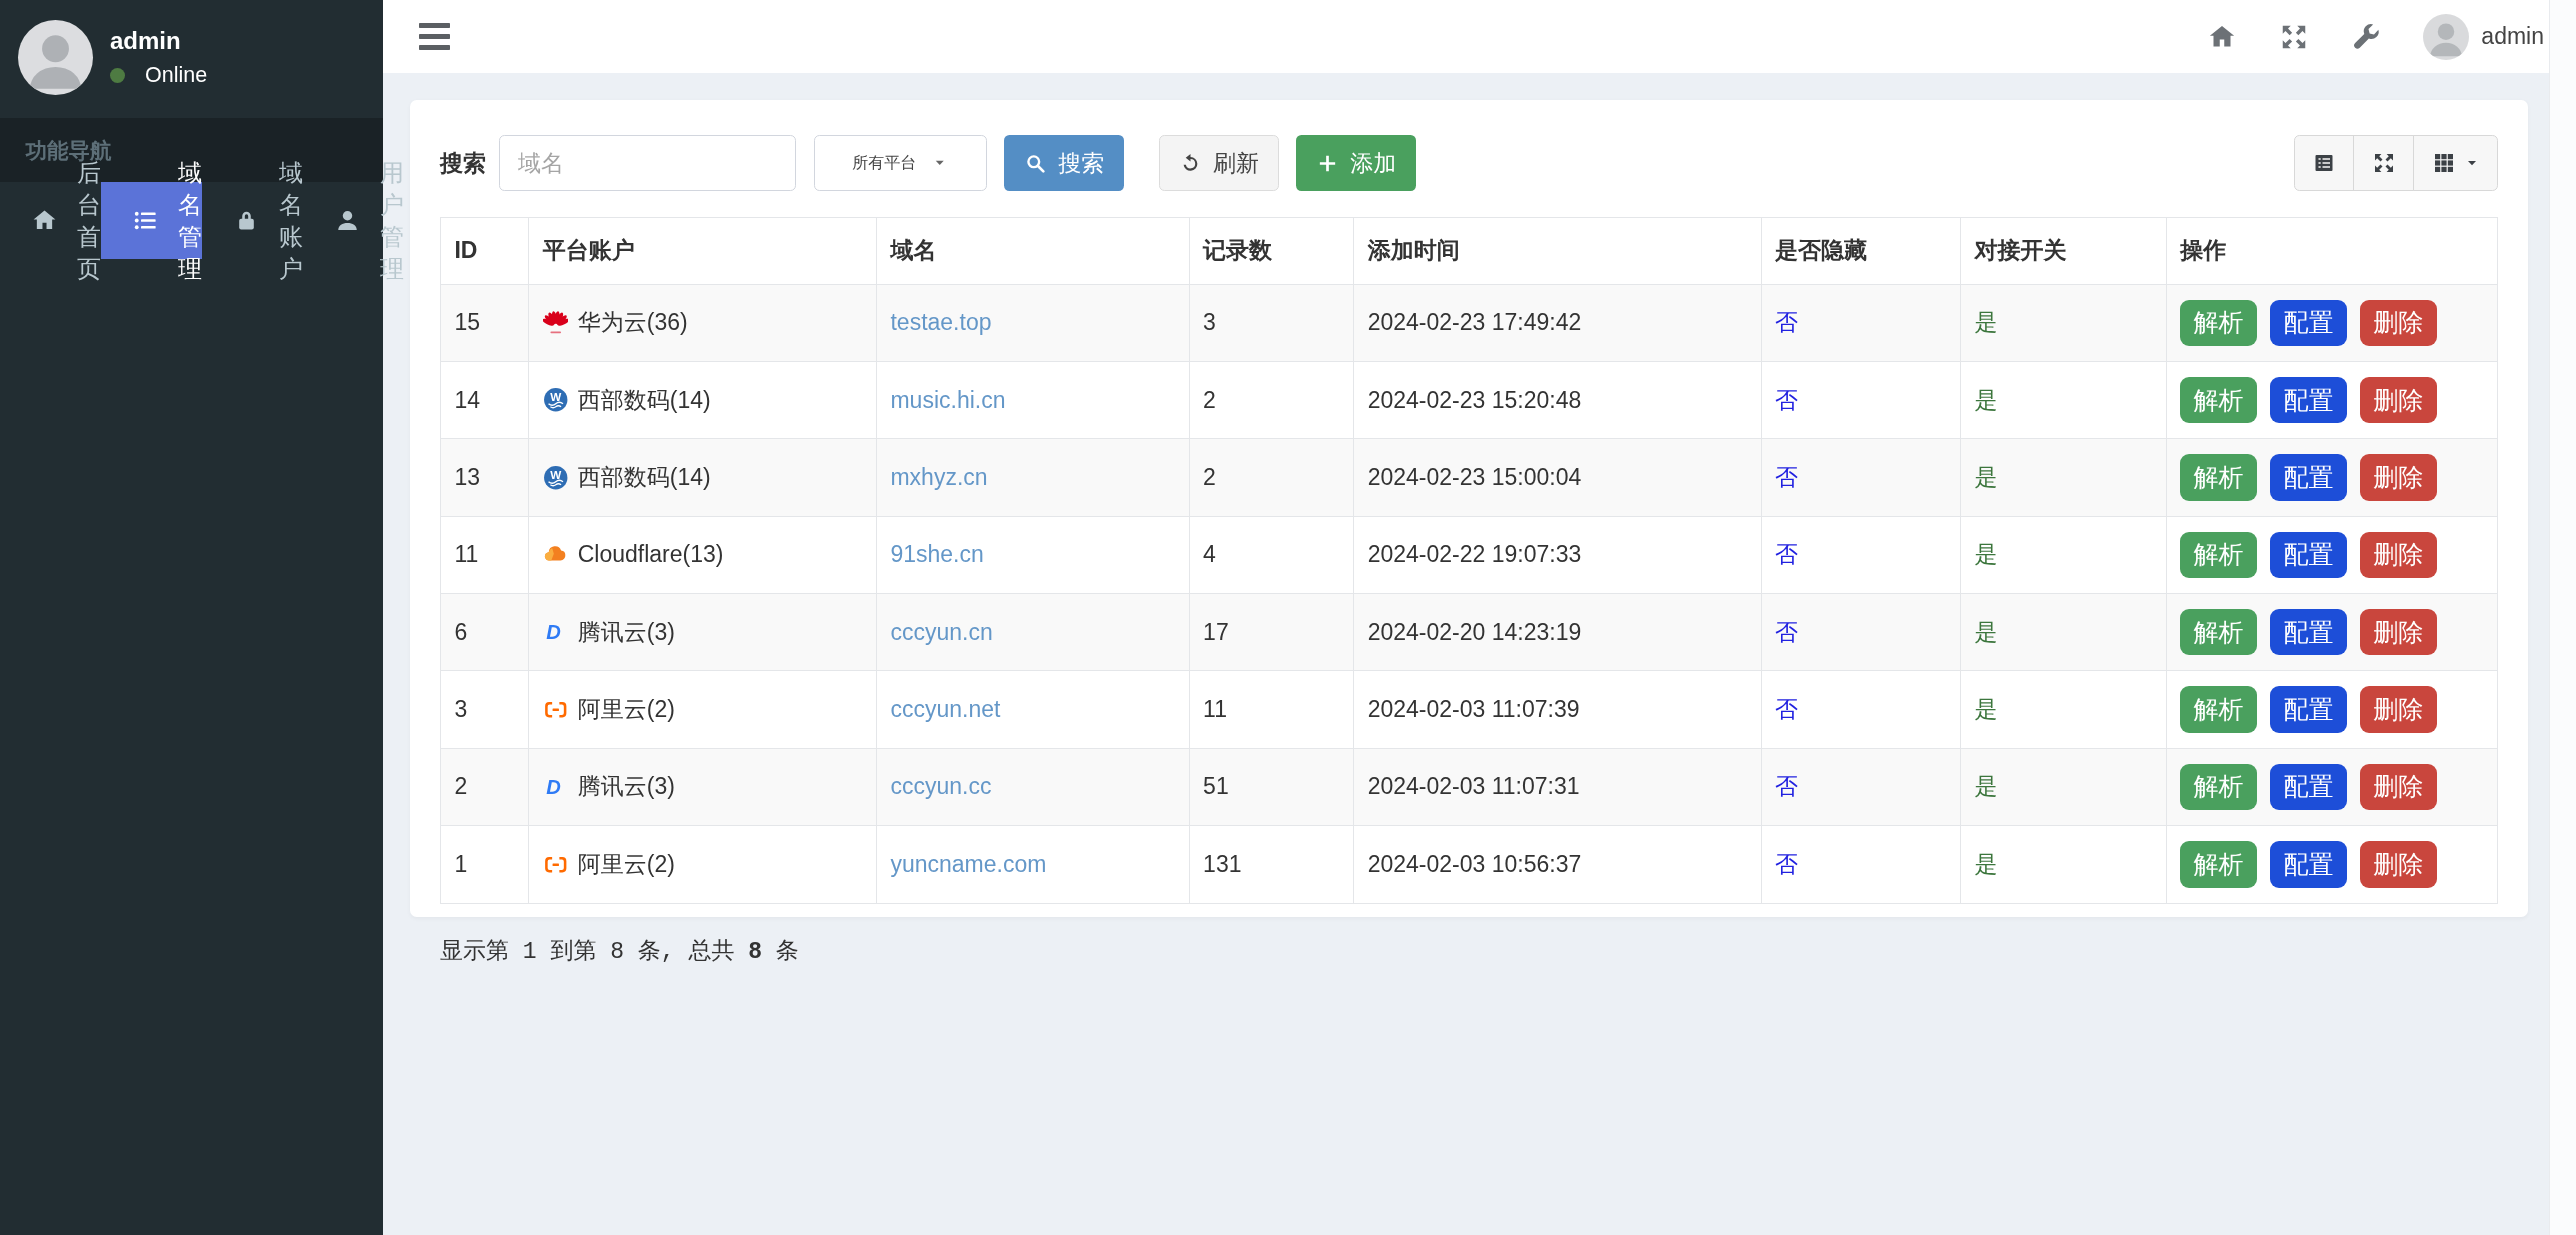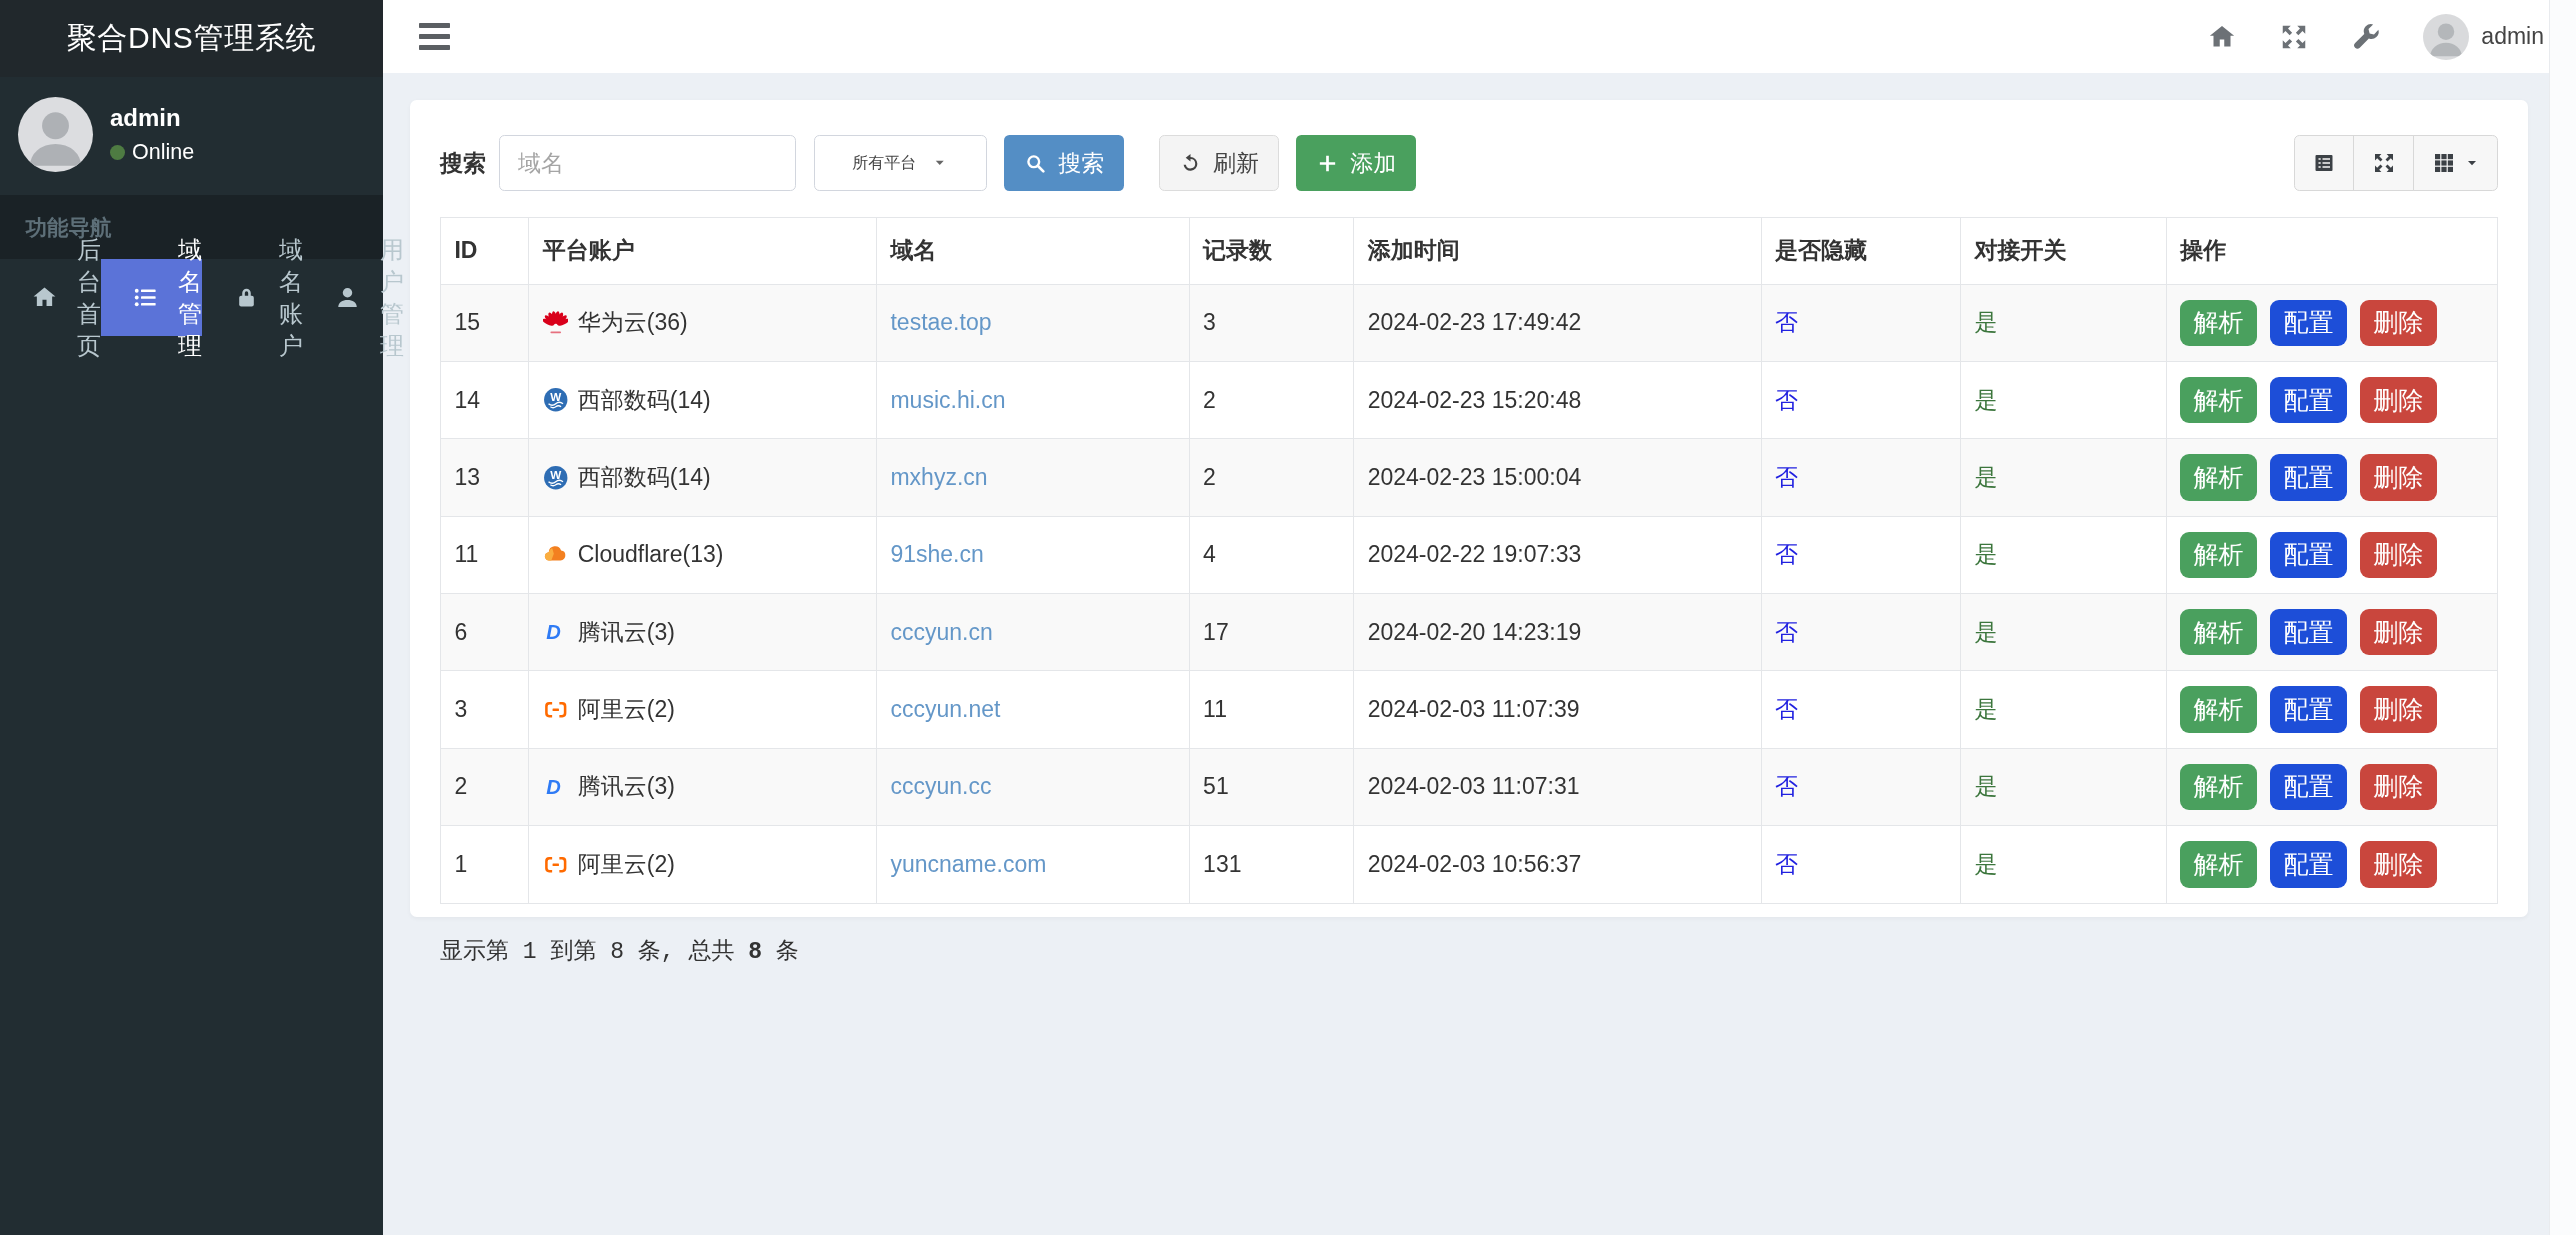--- a/index.html
+++ b/index.html
@@ -13,21 +13,21 @@
   .layout { display:flex; width:100%; height:100%; }
 
   
   .sidebar { flex:0 0 383px; width:383px; background:#222d32; display:flex; flex-direction:column; }
   .logo { height:77px; background:#21282c; color:#fff; font-size:30px; display:flex; align-items:center; justify-content:center; letter-spacing:0.7px; }
   .user-panel { display:flex; align-items:center; gap:17.5px; padding:20px 17.5px 23px 17.5px; }
   .avatar-lg { width:75px; height:75px; border-radius:50%; background:#dcdde0; overflow:hidden; flex:0 0 75px; }
   .avatar-lg svg { width:100%; height:100%; }
   .user-meta { display:flex; flex-direction:column; gap:8px; }
   .user-name { font-size:24px; font-weight:bold; color:#fff; }
-  .user-status { font-size:21.5px; color:#fff; display:flex; align-items:center; gap:7px;justify-content:flex-end; }
+  .user-status { font-size:21.5px; color:#fff; display:flex; align-items:center; gap:20px;justify-content:flex-end; }
   .dot { width:15px; height:15px; border-radius:50%; background:#4e7b42; }
   .nav-header { background:#1a2226; color:#5d6f78; font-size:21.5px; padding:17.5px 0 17.5px 25.5px;font-weight:bold; }
   .nav { display:flex; flex-direction:row; }
   .nav-item { height:77px; display:flex; align-items:center; padding-left:31px; gap:19px; color:#b8c7ce; font-size:24px; cursor:pointer; }
   .nav-item svg { width:27px; height:27px; fill:currentColor; flex:0 0 27px; }
   .nav-item.active { background:#5b73d8; color:#fff; }
 
   
   .main { flex:1; display:flex; flex-direction:column; min-width:0; }
   .topbar { height:73px; background:#fff; display:flex; align-items:center; padding:0 32px; flex:0 0 73px; }
@@ -86,21 +86,20 @@
 
   
   .scroll-strip { position:fixed; top:0; right:0; width:27px; height:100%; background:#fbfcfd; border-left:1.3px solid #e9ebee; }
 </style>
 </head>
 <body>
 
 <div class="layout">
 
   <aside class="sidebar">
-    <div class="logo">聚合DNS管理系统</div>
 
     <div class="user-panel">
       <span class="avatar-lg">
         <svg viewBox="0 0 24 24">
             <circle cx="12" cy="9.2" r="4.3" fill="#aeb1b5"></circle>
             <path d="M3.8 22a8.2 7 0 0 1 16.4 0z" fill="#aeb1b5"></path>
           </svg>
       </span>
       <span class="user-meta">
         <span class="user-name">admin</span>

